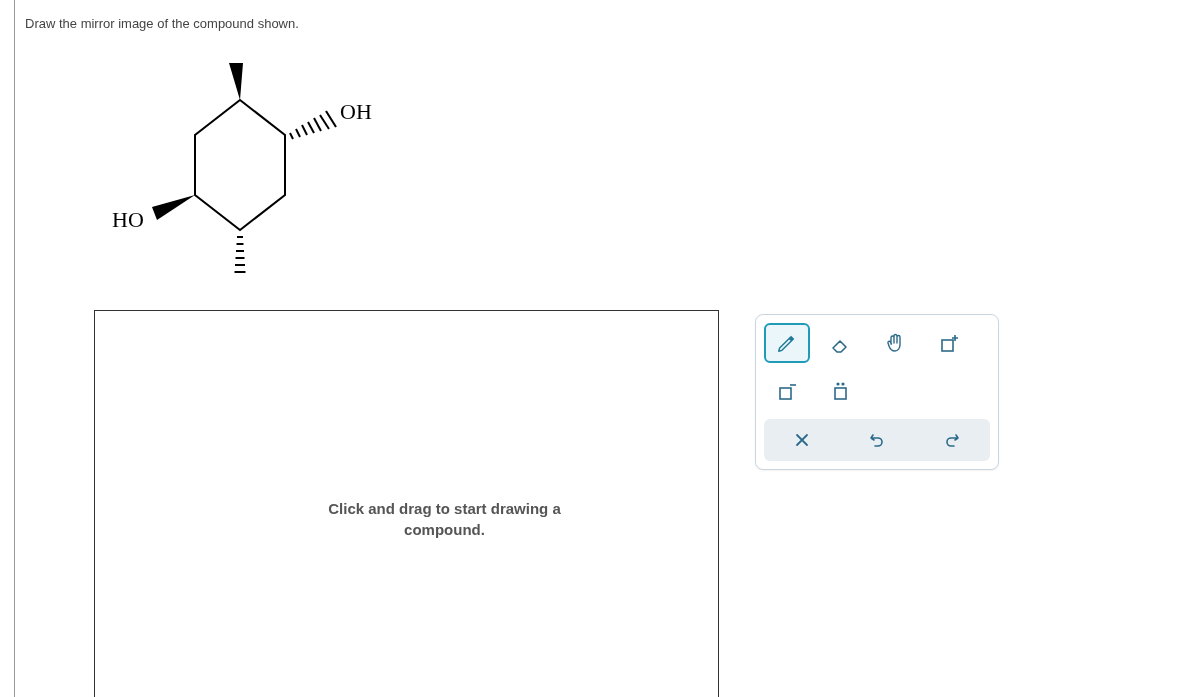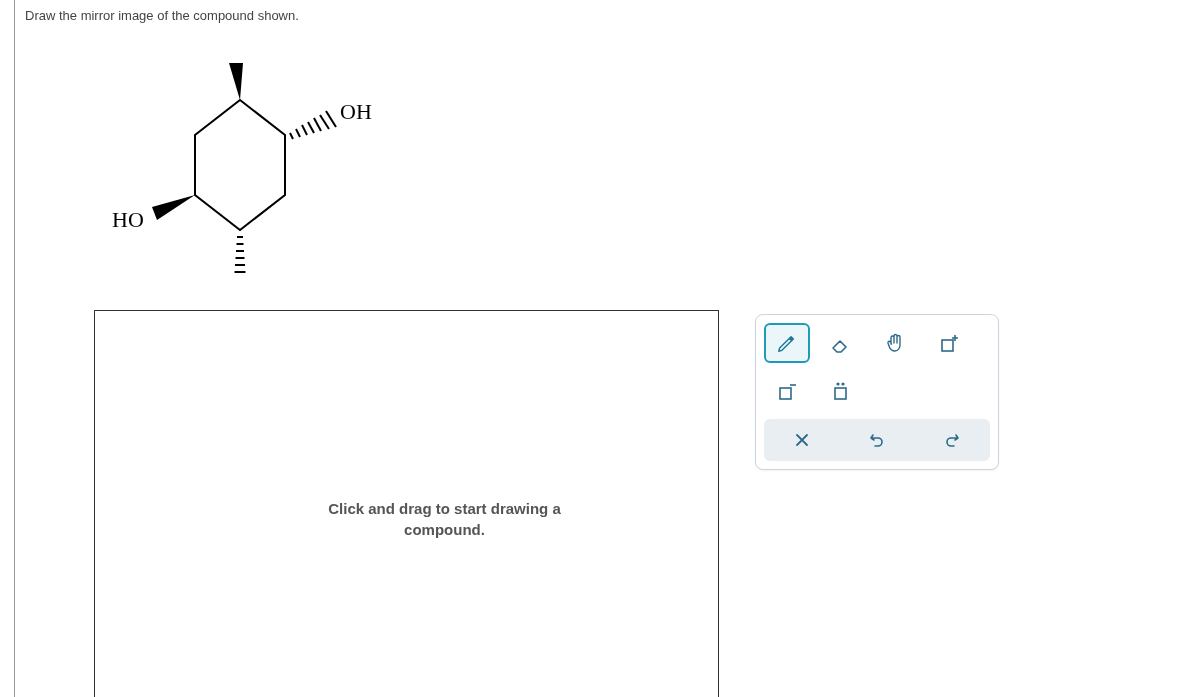--- a/index.html
+++ b/index.html
@@ -16,21 +16,21 @@
       position: absolute;
       left: 14px;
       top: 0;
       width: 1px;
       height: 697px;
       background: #999;
     }
     .prompt {
       position: absolute;
       left: 25px;
-      top: 8px;
+      top: 16px;
       font-size: 13px;
       color: #444;
     }
     .structure-svg {
       position: absolute;
       left: 40px;
       top: 55px;
       width: 420px;
       height: 250px;
     }

